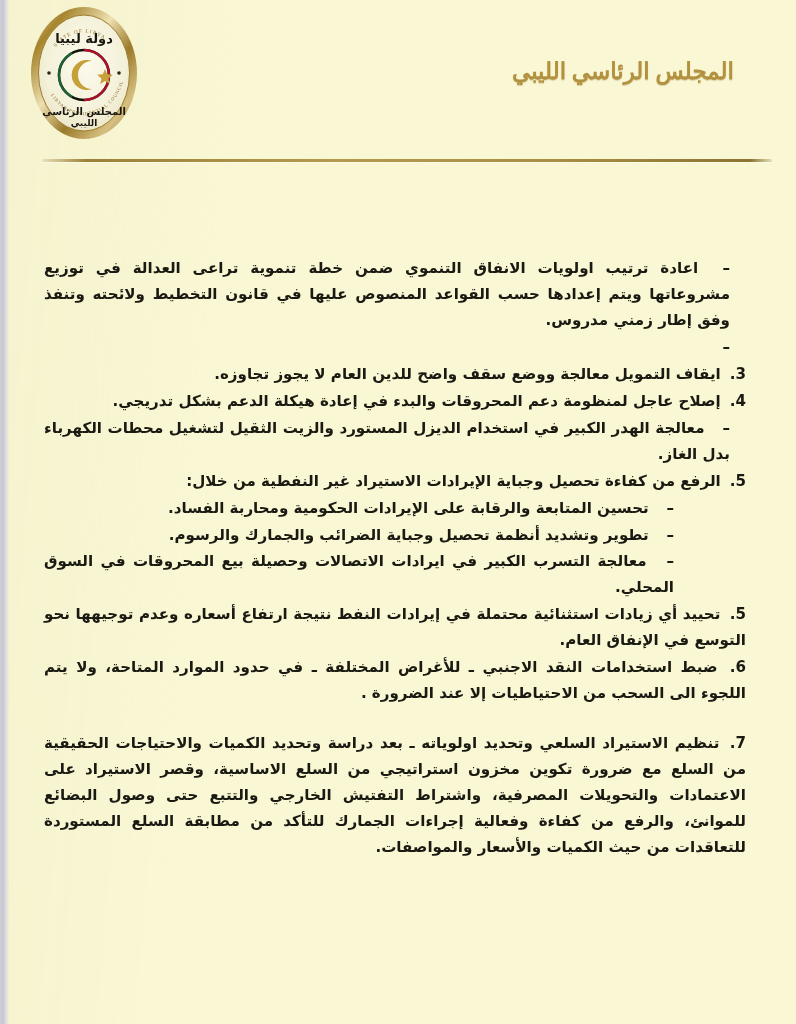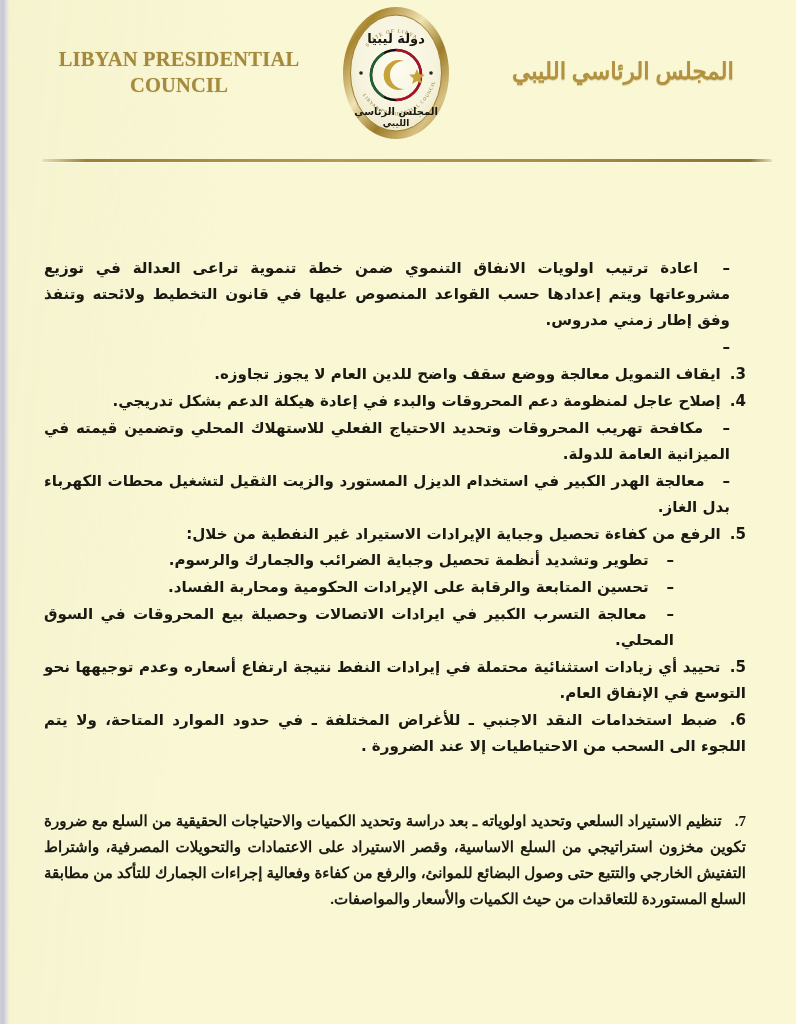--- a/index.html
+++ b/index.html
@@ -120,43 +120,39 @@
     line-height: 1.72;
     margin: 0 0 1px 0;
     text-align: justify;
     text-justify: inter-word;
     font-weight: 600;
   }
   .para.dash       { padding-right: 18px; }
   .para.dash-in    { padding-right: 74px; }
   .para.num        { padding-right: 2px; }
   .para.gap-top    { }
-  .para.gap-top-lg { margin-top: 49px; font-family: Liberation Serif, serif; }
+  .para.gap-top-lg { margin-top: 24px; }
   .marker {
     display: inline-block;
     min-width: 20px;
     font-weight: 600;
   }
   .marker.dash::before { content: "\2013"; }
   .txt { font-weight: 600; }
 </style>
 </head>
 <body>
 
 <div class="page">
 
   <div class="left-gutter"></div>
 
   <div class="header">
     <div class="header-inner">
 
-      <div class="en-title">
-        <div>LIBYAN PRESIDENTIAL</div>
-        <div>COUNCIL</div>
-      </div>
 
       <div class="emblem">
         <svg viewBox="0 0 116 140" xmlns="http://www.w3.org/2000/svg" aria-hidden="true">
           <defs>
             <linearGradient id="goldRing" x1="0" y1="0" x2="1" y2="1">
               <stop offset="0%" stop-color="#e8d9a4"></stop>
               <stop offset="18%" stop-color="#a9862f"></stop>
               <stop offset="42%" stop-color="#f0e3b4"></stop>
               <stop offset="62%" stop-color="#9c7b2a"></stop>
               <stop offset="82%" stop-color="#d8c283"></stop>
@@ -205,24 +201,23 @@
     </div>
   </div>
 
   <div class="divider"></div>
 
   <div class="content" id="body-content">
       <p class="para dash"><span class="marker dash"></span> <span class="txt">اعادة ترتيب اولويات الانفاق التنموي ضمن خطة تنموية تراعى العدالة في توزيع مشروعاتها ويتم إعدادها حسب القواعد المنصوص عليها في قانون التخطيط ولائحته وتنفذ وفق إطار زمني مدروس.</span></p>
       <p class="para dash"><span class="marker dash"></span> </p>
       <p class="para num"><span class="marker">3.</span> <span class="txt">ايقاف التمويل معالجة ووضع سقف واضح للدين العام لا يجوز تجاوزه.</span></p>
       <p class="para num"><span class="marker">4.</span> <span class="txt">إصلاح عاجل لمنظومة دعم المحروقات والبدء في إعادة هيكلة الدعم بشكل تدريجي.</span></p>
-      <p class="para dash"><span class="marker dash"></span> <span class="txt">مكافحة تهريب المحروقات وتحديد الاحتياج الفعلي للاستهلاك المحلي وتضمين قيمته في الميزانية العامة للدولة.</span></p>
       <p class="para dash"><span class="marker dash"></span> <span class="txt">معالجة الهدر الكبير في استخدام الديزل المستورد والزيت الثقيل لتشغيل محطات الكهرباء بدل الغاز.</span></p>
       <p class="para num"><span class="marker">5.</span> <span class="txt">الرفع من كفاءة تحصيل وجباية الإيرادات الاستيراد غير النفطية من خلال:</span></p>
+      <p class="para dash-in"><span class="marker dash"></span> <span class="txt">تحسين المتابعة والرقابة على الإيرادات الحكومية ومحاربة الفساد.</span></p>
       <p class="para dash-in"><span class="marker dash"></span> <span class="txt">تطوير وتشديد أنظمة تحصيل وجباية الضرائب والجمارك والرسوم.</span></p>
-      <p class="para dash-in"><span class="marker dash"></span> <span class="txt">تحسين المتابعة والرقابة على الإيرادات الحكومية ومحاربة الفساد.</span></p>
       <p class="para dash-in"><span class="marker dash"></span> <span class="txt">معالجة التسرب الكبير في ايرادات الاتصالات وحصيلة بيع المحروقات في السوق المحلي.</span></p>
       <p class="para num"><span class="marker">5.</span> <span class="txt">تحييد أي زيادات استثنائية محتملة في إيرادات النفط نتيجة ارتفاع أسعاره وعدم توجيهها  نحو التوسع في الإنفاق العام.</span></p>
       <p class="para num gap-top"><span class="marker">6.</span> <span class="txt">ضبط استخدامات النقد الاجنبي ـ للأغراض المختلفة ـ في حدود الموارد المتاحة،  ولا يتم اللجوء الى السحب من الاحتياطيات إلا عند الضرورة .</span></p>
       <p class="para num gap-top-lg"><span class="marker">7.</span> <span class="txt">تنظيم الاستيراد السلعي وتحديد اولوياته ـ بعد دراسة وتحديد الكميات والاحتياجات الحقيقية من السلع مع ضرورة تكوين مخزون استراتيجي من السلع الاساسية، وقصر الاستيراد على الاعتمادات والتحويلات المصرفية، واشتراط التفتيش الخارجي والتتبع حتى وصول البضائع للموانئ، والرفع من كفاءة وفعالية إجراءات الجمارك للتأكد من مطابقة السلع المستوردة للتعاقدات من حيث الكميات والأسعار والمواصفات.</span></p>
     </div>
 
 </div>
 
 </body></html>

